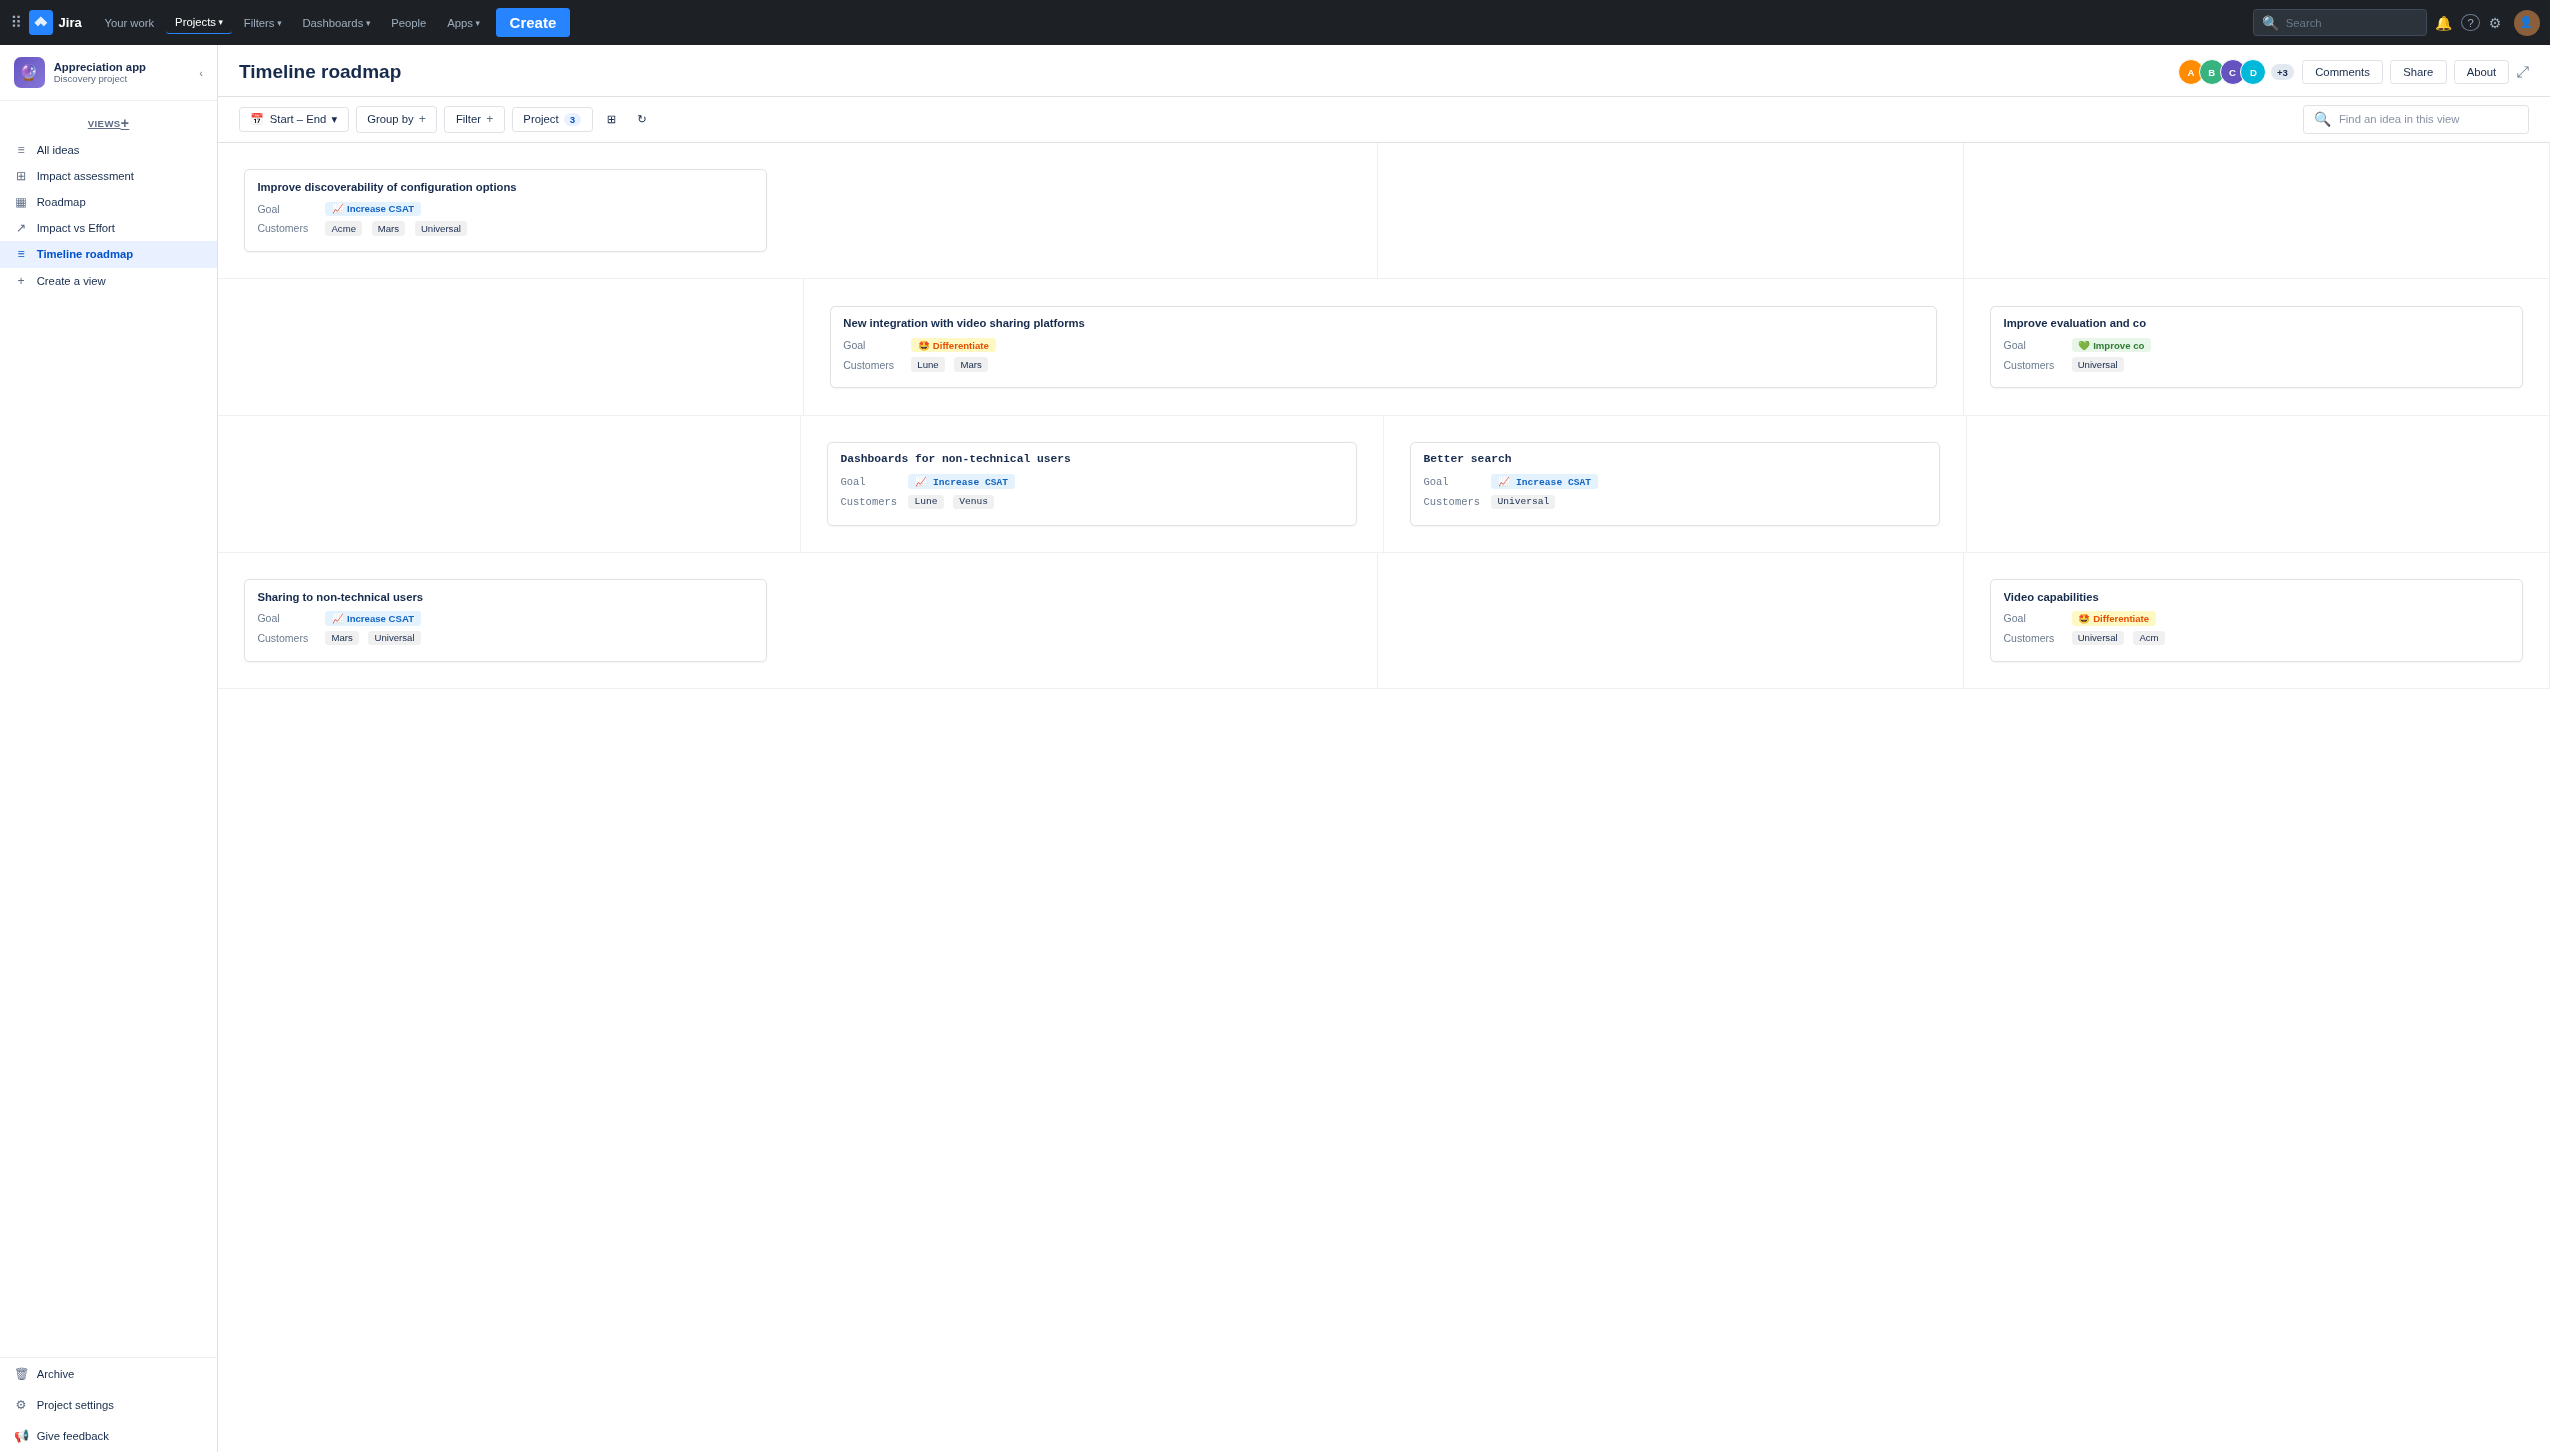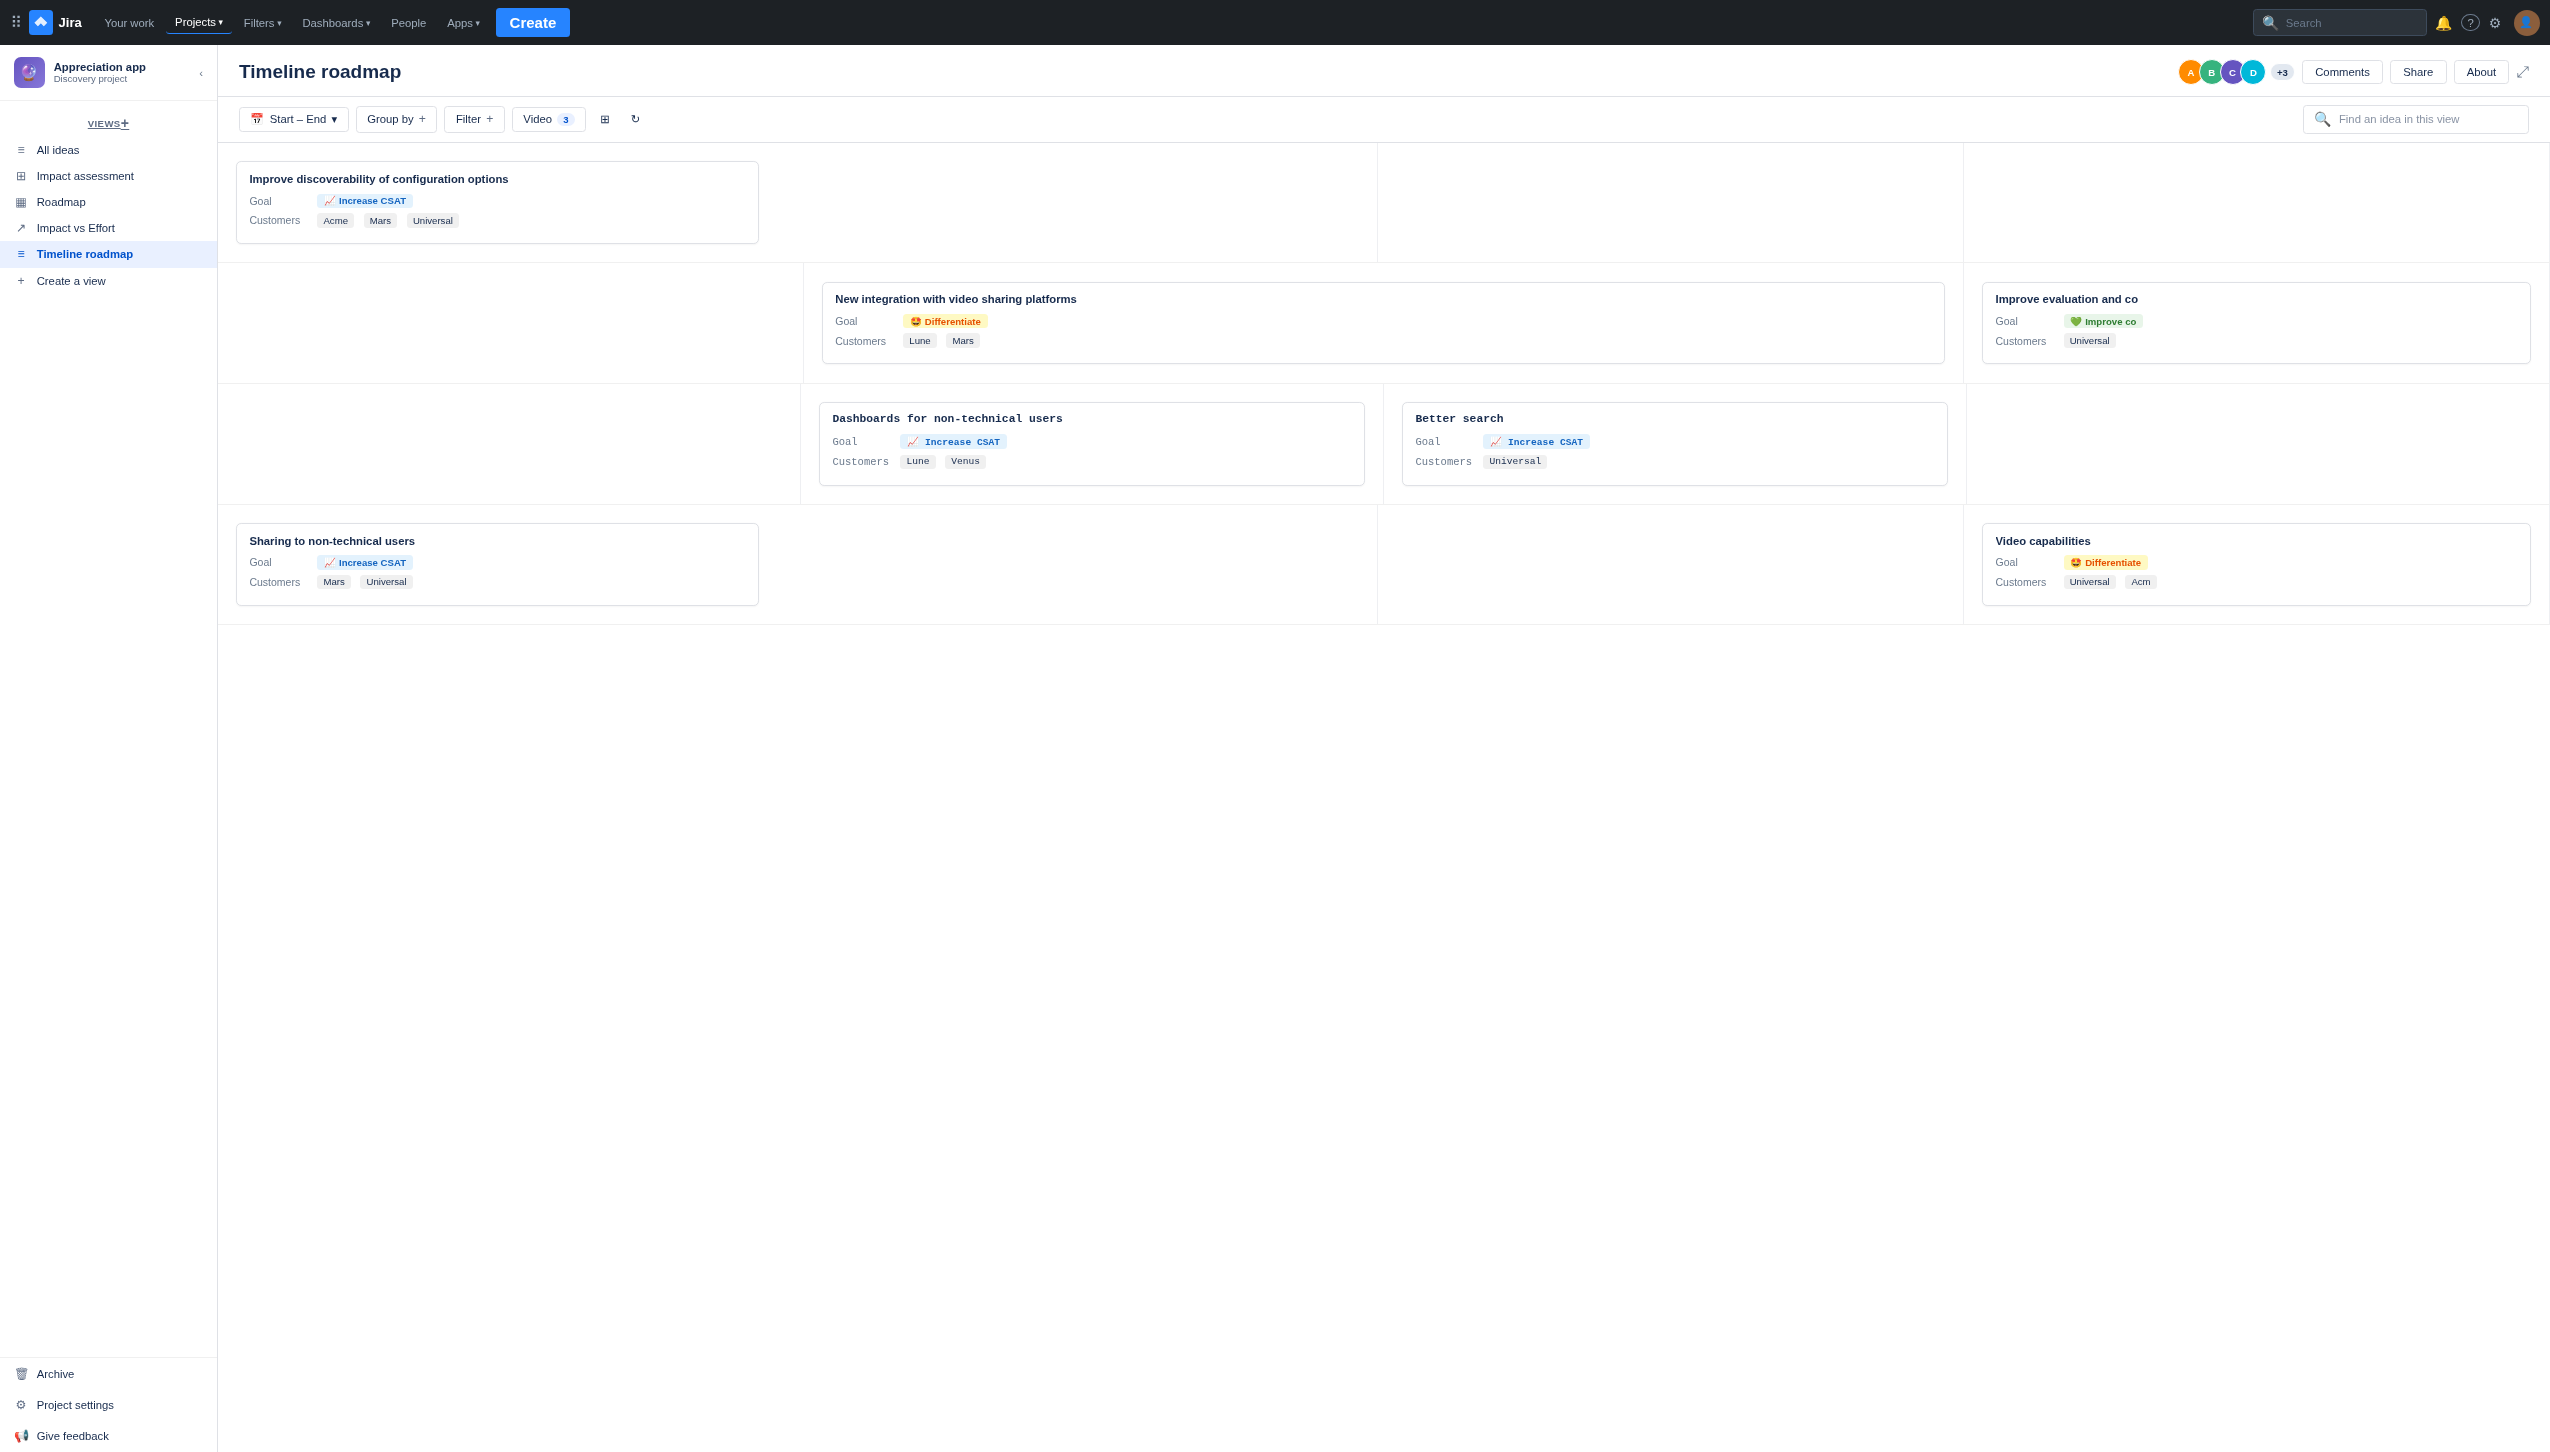--- a/index.html
+++ b/index.html
@@ -93,21 +93,21 @@
     }
     .toolbar-search input { border: none; outline: none; font-size: 11.3px; color: #172b4d; width: 100%; background: none; }
     .toolbar-search input::placeholder { color: #8993a4; }
 
     
     .timeline-area { flex: 1; overflow: auto; position: relative; }
 
     
     .idea-card {
       background: white; border: 0.9px solid #dfe1e6; border-radius: 5.2px;
-      padding: 10.5px 12.2px; margin: 13px; cursor: pointer; box-shadow: 0 0.9px 1.7px rgba(0,0,0,0.04);
+      padding: 10.5px 12.2px; margin: 21px; cursor: pointer; box-shadow: 0 0.9px 1.7px rgba(0,0,0,0.04);
     }
     .idea-card-title { font-size: 11.3px; font-weight: 600; color: #172b4d; margin-bottom: 8.7px; }
     .idea-card-field { display: flex; align-items: center; gap: 7px; margin-bottom: 5.2px; font-size: 10.5px; }
     .idea-card-label { color: #6b7a8d; min-width: 61px; }
     .goal-badge {
       display: inline-flex; align-items: center; gap: 4.4px;
       border-radius: 3.5px; padding: 1.7px 7px; font-size: 9.6px; font-weight: 600;
     }
     .goal-increase-csat { background: #e3f2fd; color: #1565c0; }
     .goal-differentiate { background: #fef9c3; color: #e65100; }
@@ -254,21 +254,21 @@
       </button>
       <button class="toolbar-btn">
         <span>Group by</span>
         <span style="font-size:12.2px;color:#5e6c84;">+</span>
       </button>
       <button class="toolbar-btn">
         <span>Filter</span>
         <span style="font-size:12.2px;color:#5e6c84;">+</span>
       </button>
       <button class="toolbar-btn">
-        <span>Video</span>
+        <span>Project</span>
         <span class="badge">3</span>
       </button>
       <button class="toolbar-btn" style="border:none;padding:5.2px 7px;">
         <span>⊞</span>
       </button>
       <button class="toolbar-btn" style="border:none;padding:5.2px 7px;">
         <span>↻</span>
       </button>
       <div class="toolbar-spacer"></div>
       <div class="toolbar-search">

